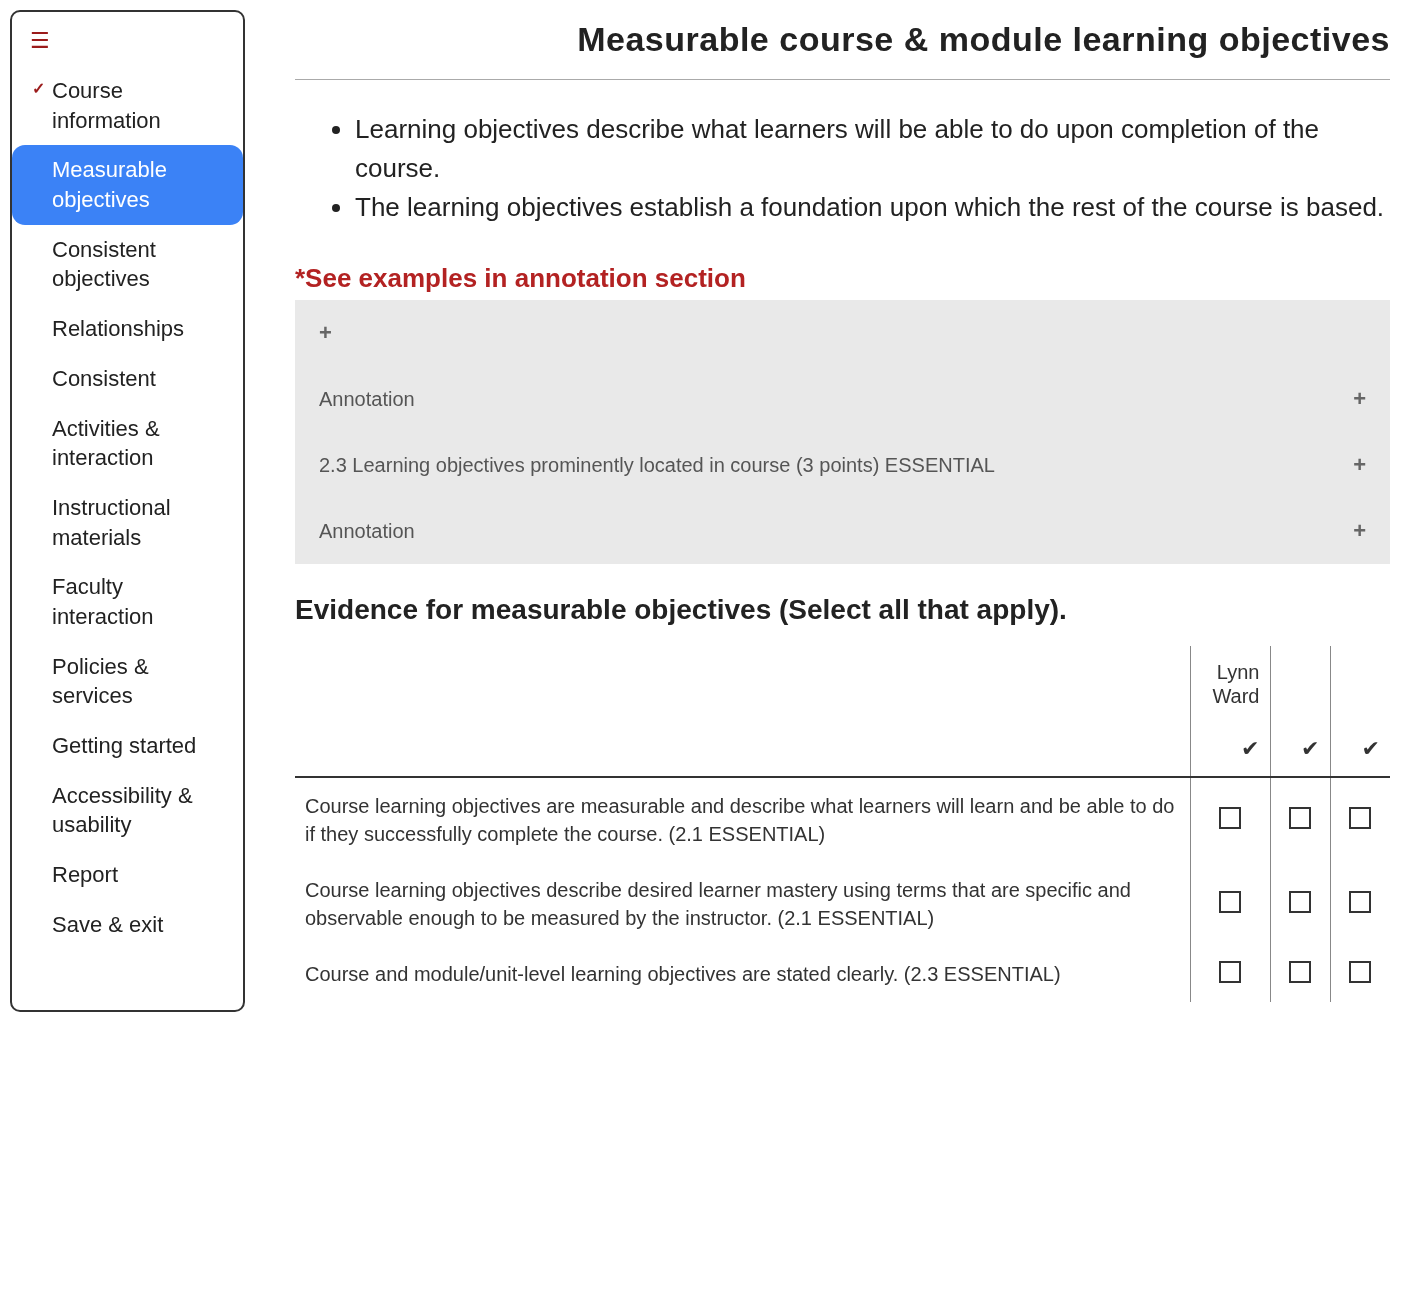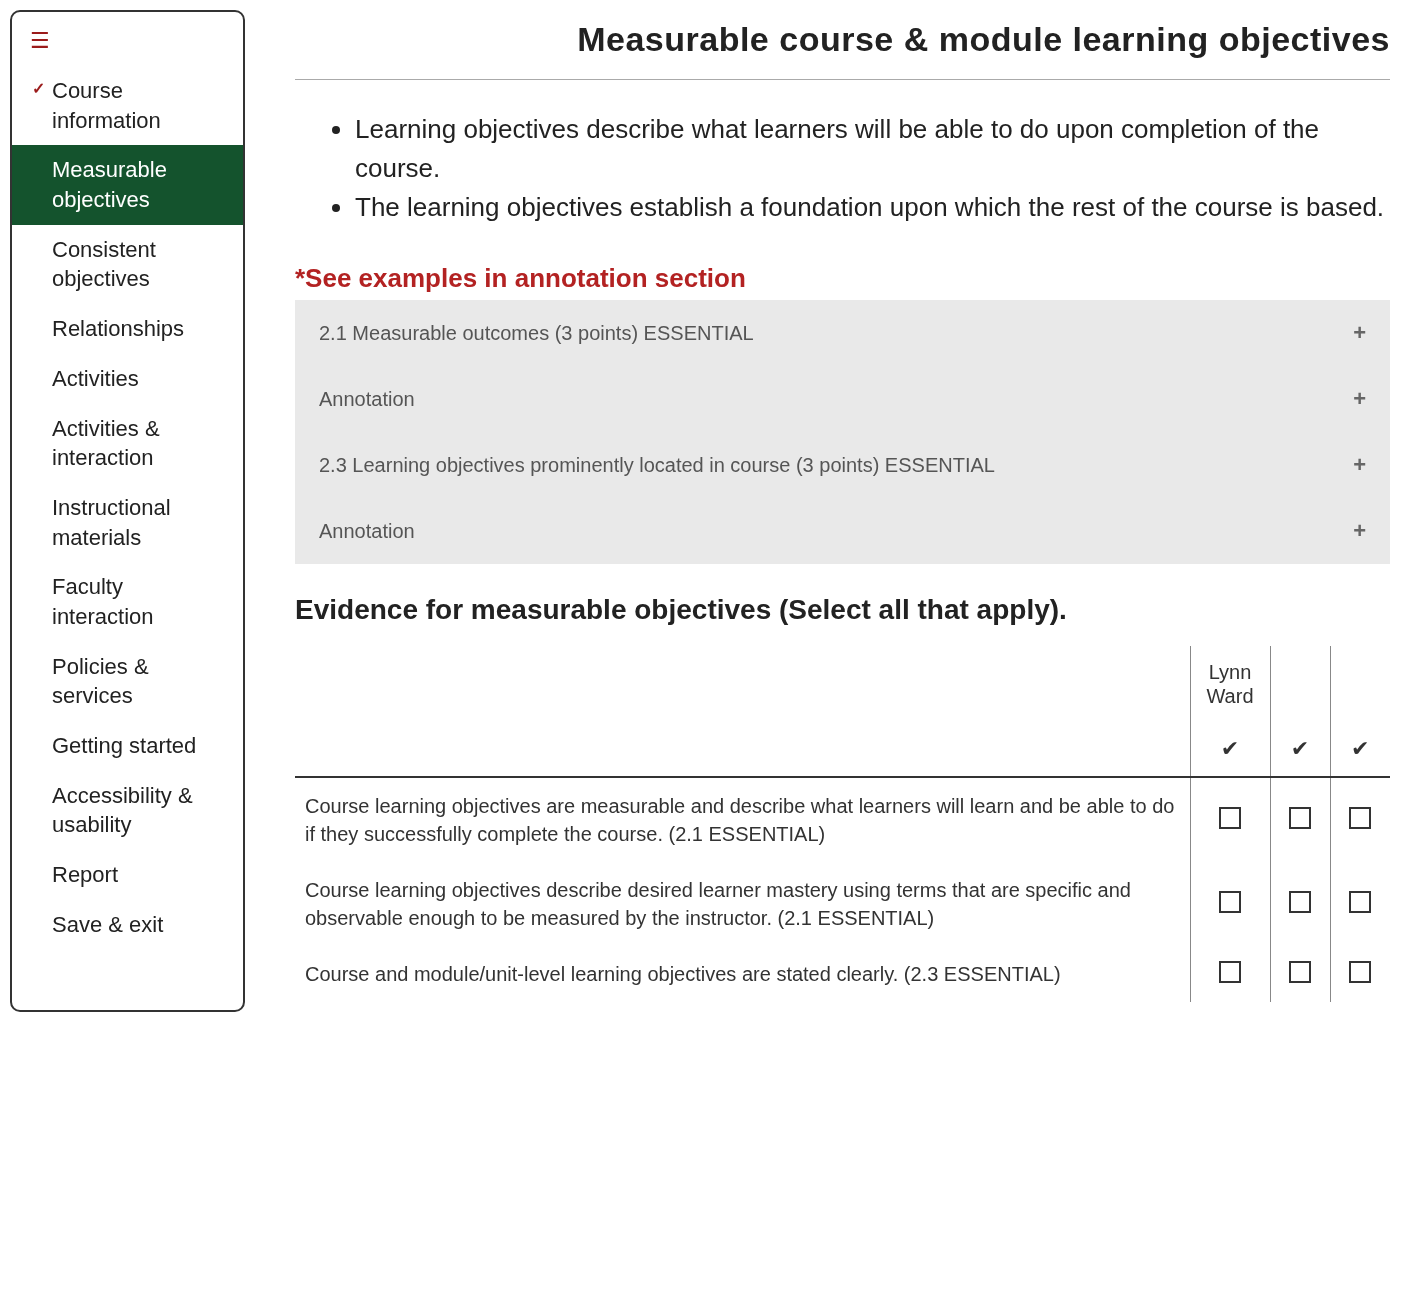--- a/index.html
+++ b/index.html
@@ -32,22 +32,23 @@
   .nav-item.completed::before {
     content: "✓";
     position: absolute;
     left: 20px;
     top: 12px;
     color: #9b1b1b;
     font-size: 16px;
     font-weight: bold;
   }
   .nav-item.active {
-    background: #14532d;
+    background: #3b82f6;
     color: #fff;
+    border-radius: 13px;
   }
   .main { flex: 1; padding: 10px 20px; }
   .page-title {
     font-size: 34px;
     font-weight: 700;
     text-align: right;
     padding-bottom: 20px;
     border-bottom: 1px solid #aaa;
     margin-bottom: 30px;
     letter-spacing: 0.5px;
@@ -94,21 +95,21 @@
     border-collapse: collapse;
     font-size: 20px;
     color: #333;
   }
   table.evidence th, table.evidence td {
     padding: 14px 10px;
     vertical-align: middle;
   }
   table.evidence thead th {
     font-weight: 400;
-    text-align: center;
+    text-align: right;
     border-left: 1px solid #888;
   }
   table.evidence thead th:first-child {
     border-left: none;
     text-align: left;
   }
   table.evidence thead tr.header-names th {
     font-size: 20px;
     line-height:1.2;
   }
@@ -144,21 +145,21 @@
 <body>
 
 <div class="layout">
   <aside class="sidebar">
     <div class="hamburger">☰</div>
     <ul class="nav-list" id="nav-list">
         <li class="nav-item completed"><span>Course information</span></li>
         <li class="nav-item active"><span>Measurable objectives</span></li>
         <li class="nav-item"><span>Consistent objectives</span></li>
         <li class="nav-item"><span>Relationships</span></li>
-        <li class="nav-item"><span>Activities</span></li>
+        <li class="nav-item"><span>Consistent</span></li>
         <li class="nav-item"><span>Activities &amp; interaction</span></li>
         <li class="nav-item"><span>Instructional materials</span></li>
         <li class="nav-item"><span>Faculty interaction</span></li>
         <li class="nav-item"><span>Policies &amp; services</span></li>
         <li class="nav-item"><span>Getting started</span></li>
         <li class="nav-item"><span>Accessibility &amp; usability</span></li>
         <li class="nav-item"><span>Report</span></li>
         <li class="nav-item"><span>Save &amp; exit</span></li>
       </ul>
   </aside>
@@ -168,21 +169,20 @@
 
     <ul class="intro-list" id="intro-list">
         <li>Learning objectives describe what learners will be able to do upon completion of the course.</li>
         <li>The learning objectives establish a foundation upon which the rest of the course is based.</li>
       </ul>
 
     <div class="see-examples">*See examples in annotation section</div>
 
     <div class="accordion" id="accordion">
         <div class="acc-item">
-          <span>2.1 Measurable outcomes (3 points) ESSENTIAL</span>
           <span class="plus">+</span>
         </div>
         <div class="acc-item">
           <span>Annotation</span>
           <span class="plus">+</span>
         </div>
         <div class="acc-item">
           <span>2.3 Learning objectives prominently located in course (3 points) ESSENTIAL</span>
           <span class="plus">+</span>
         </div>

